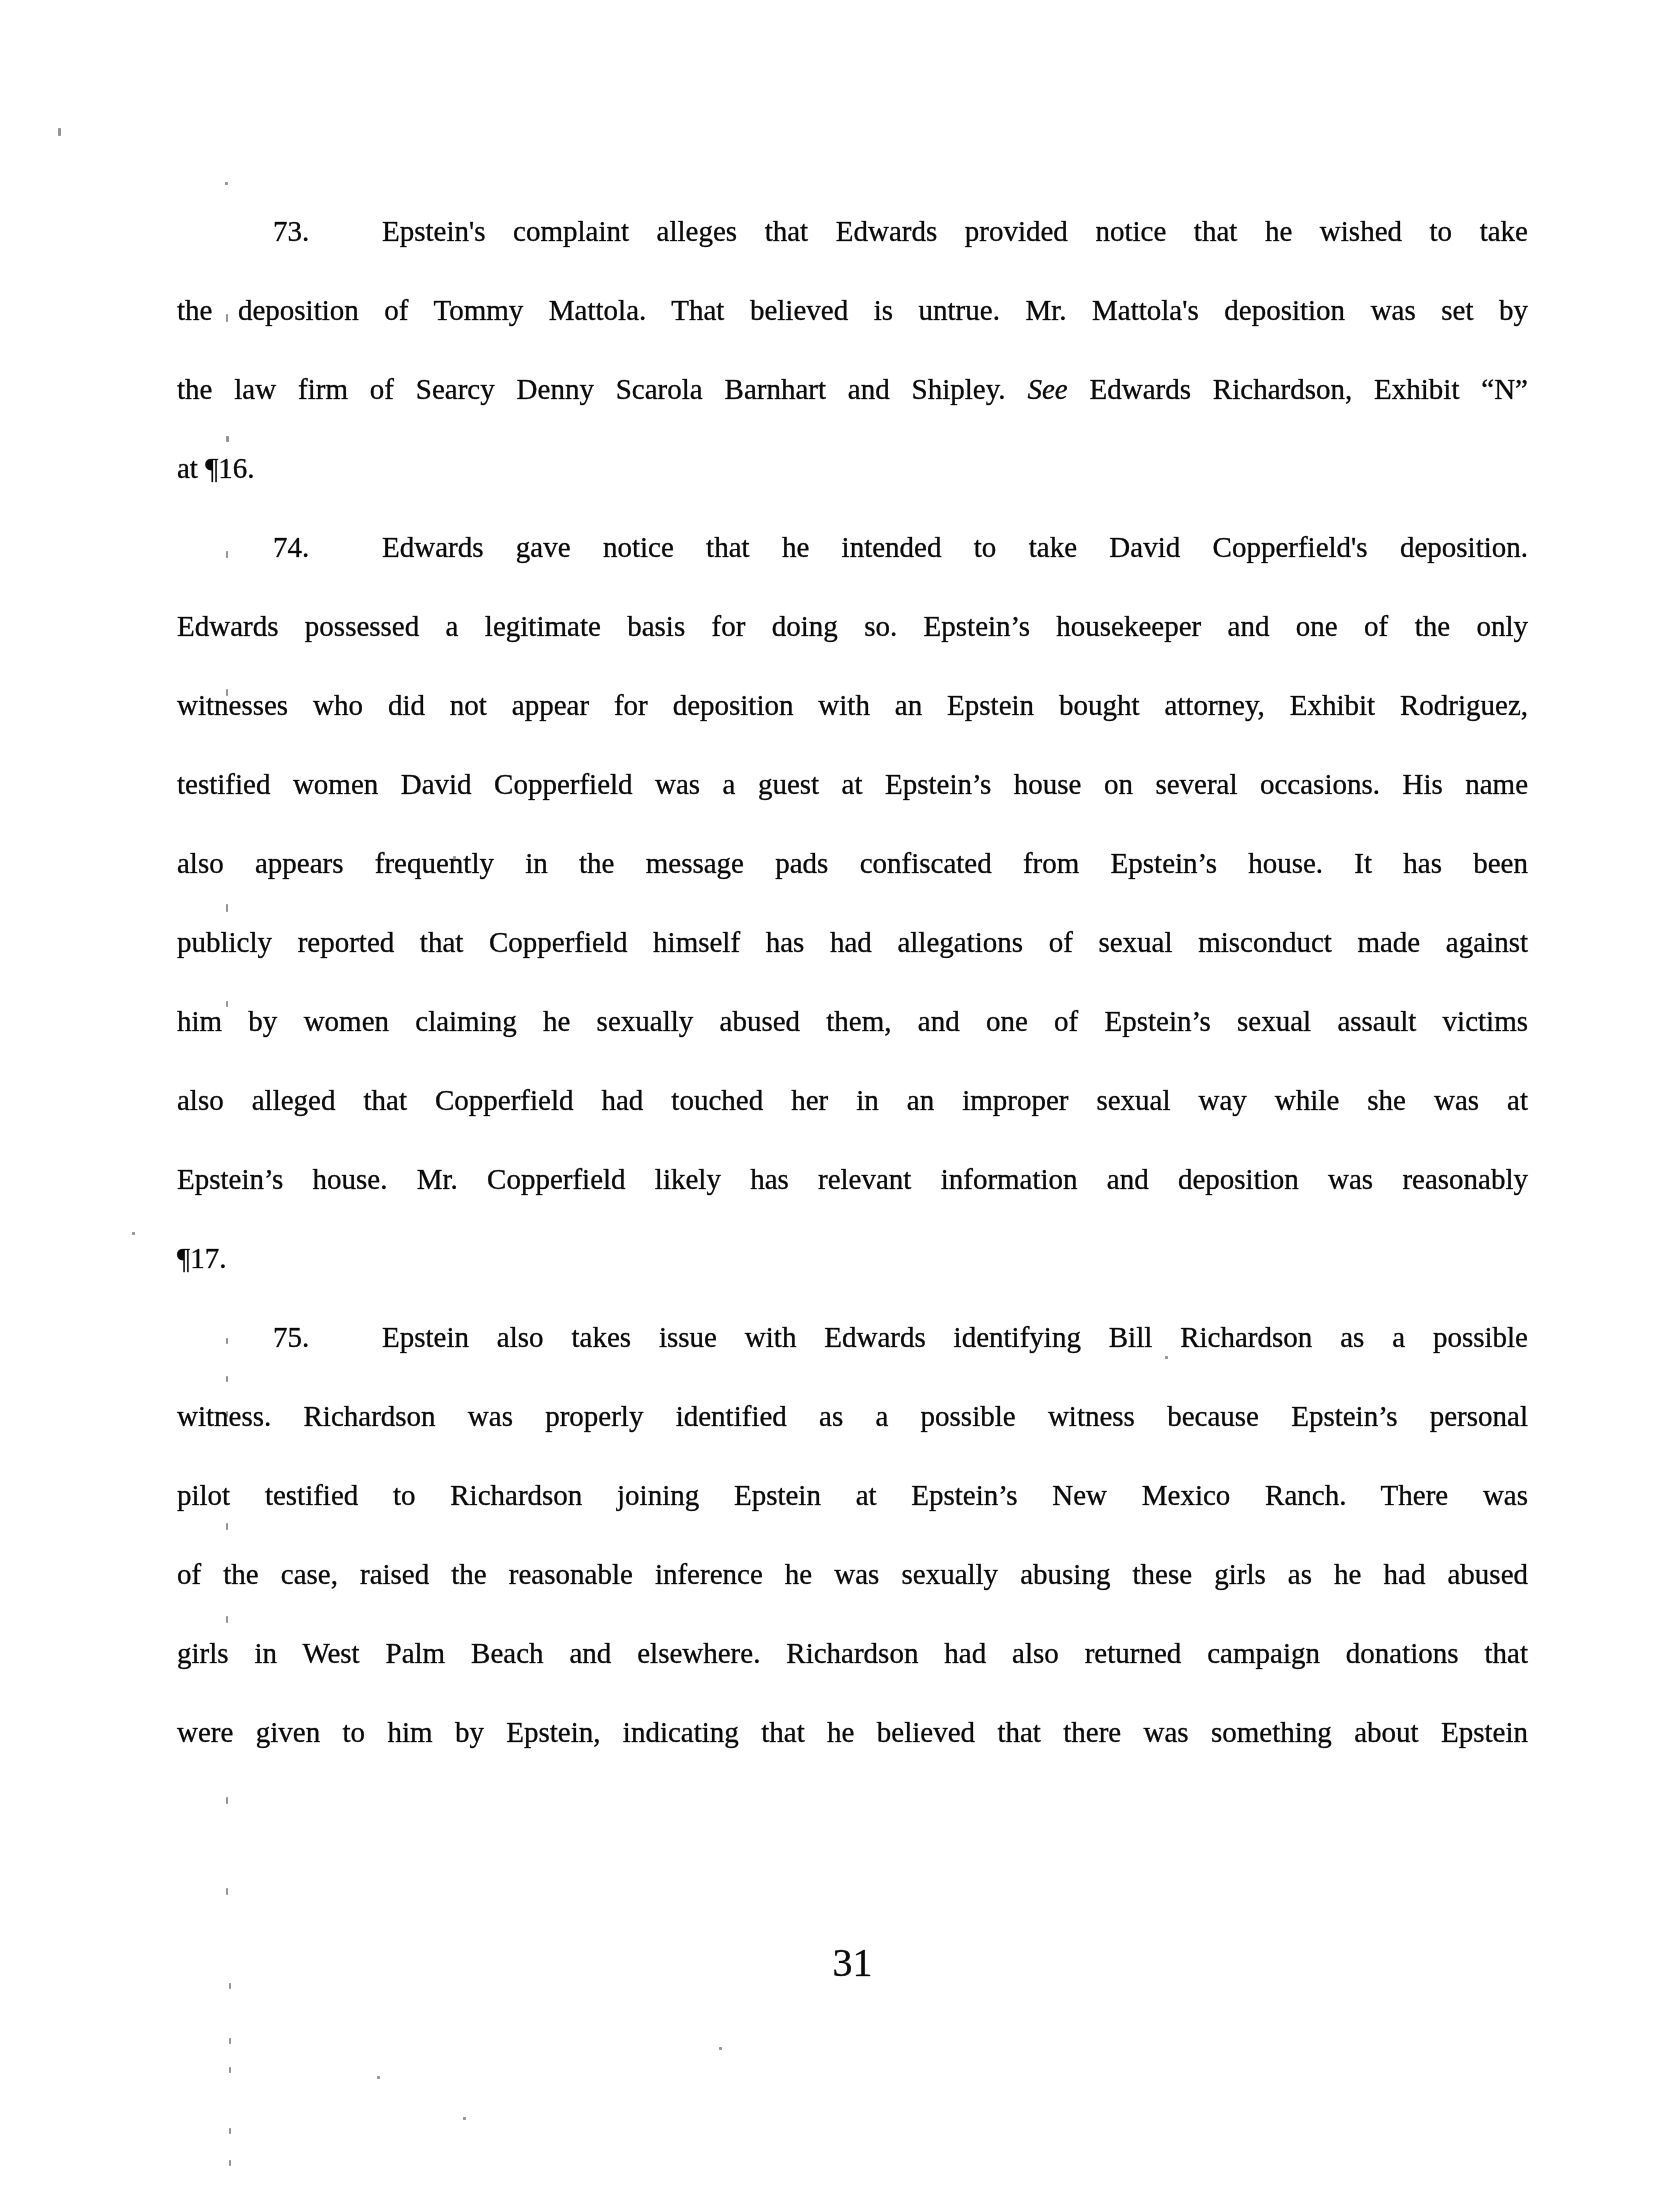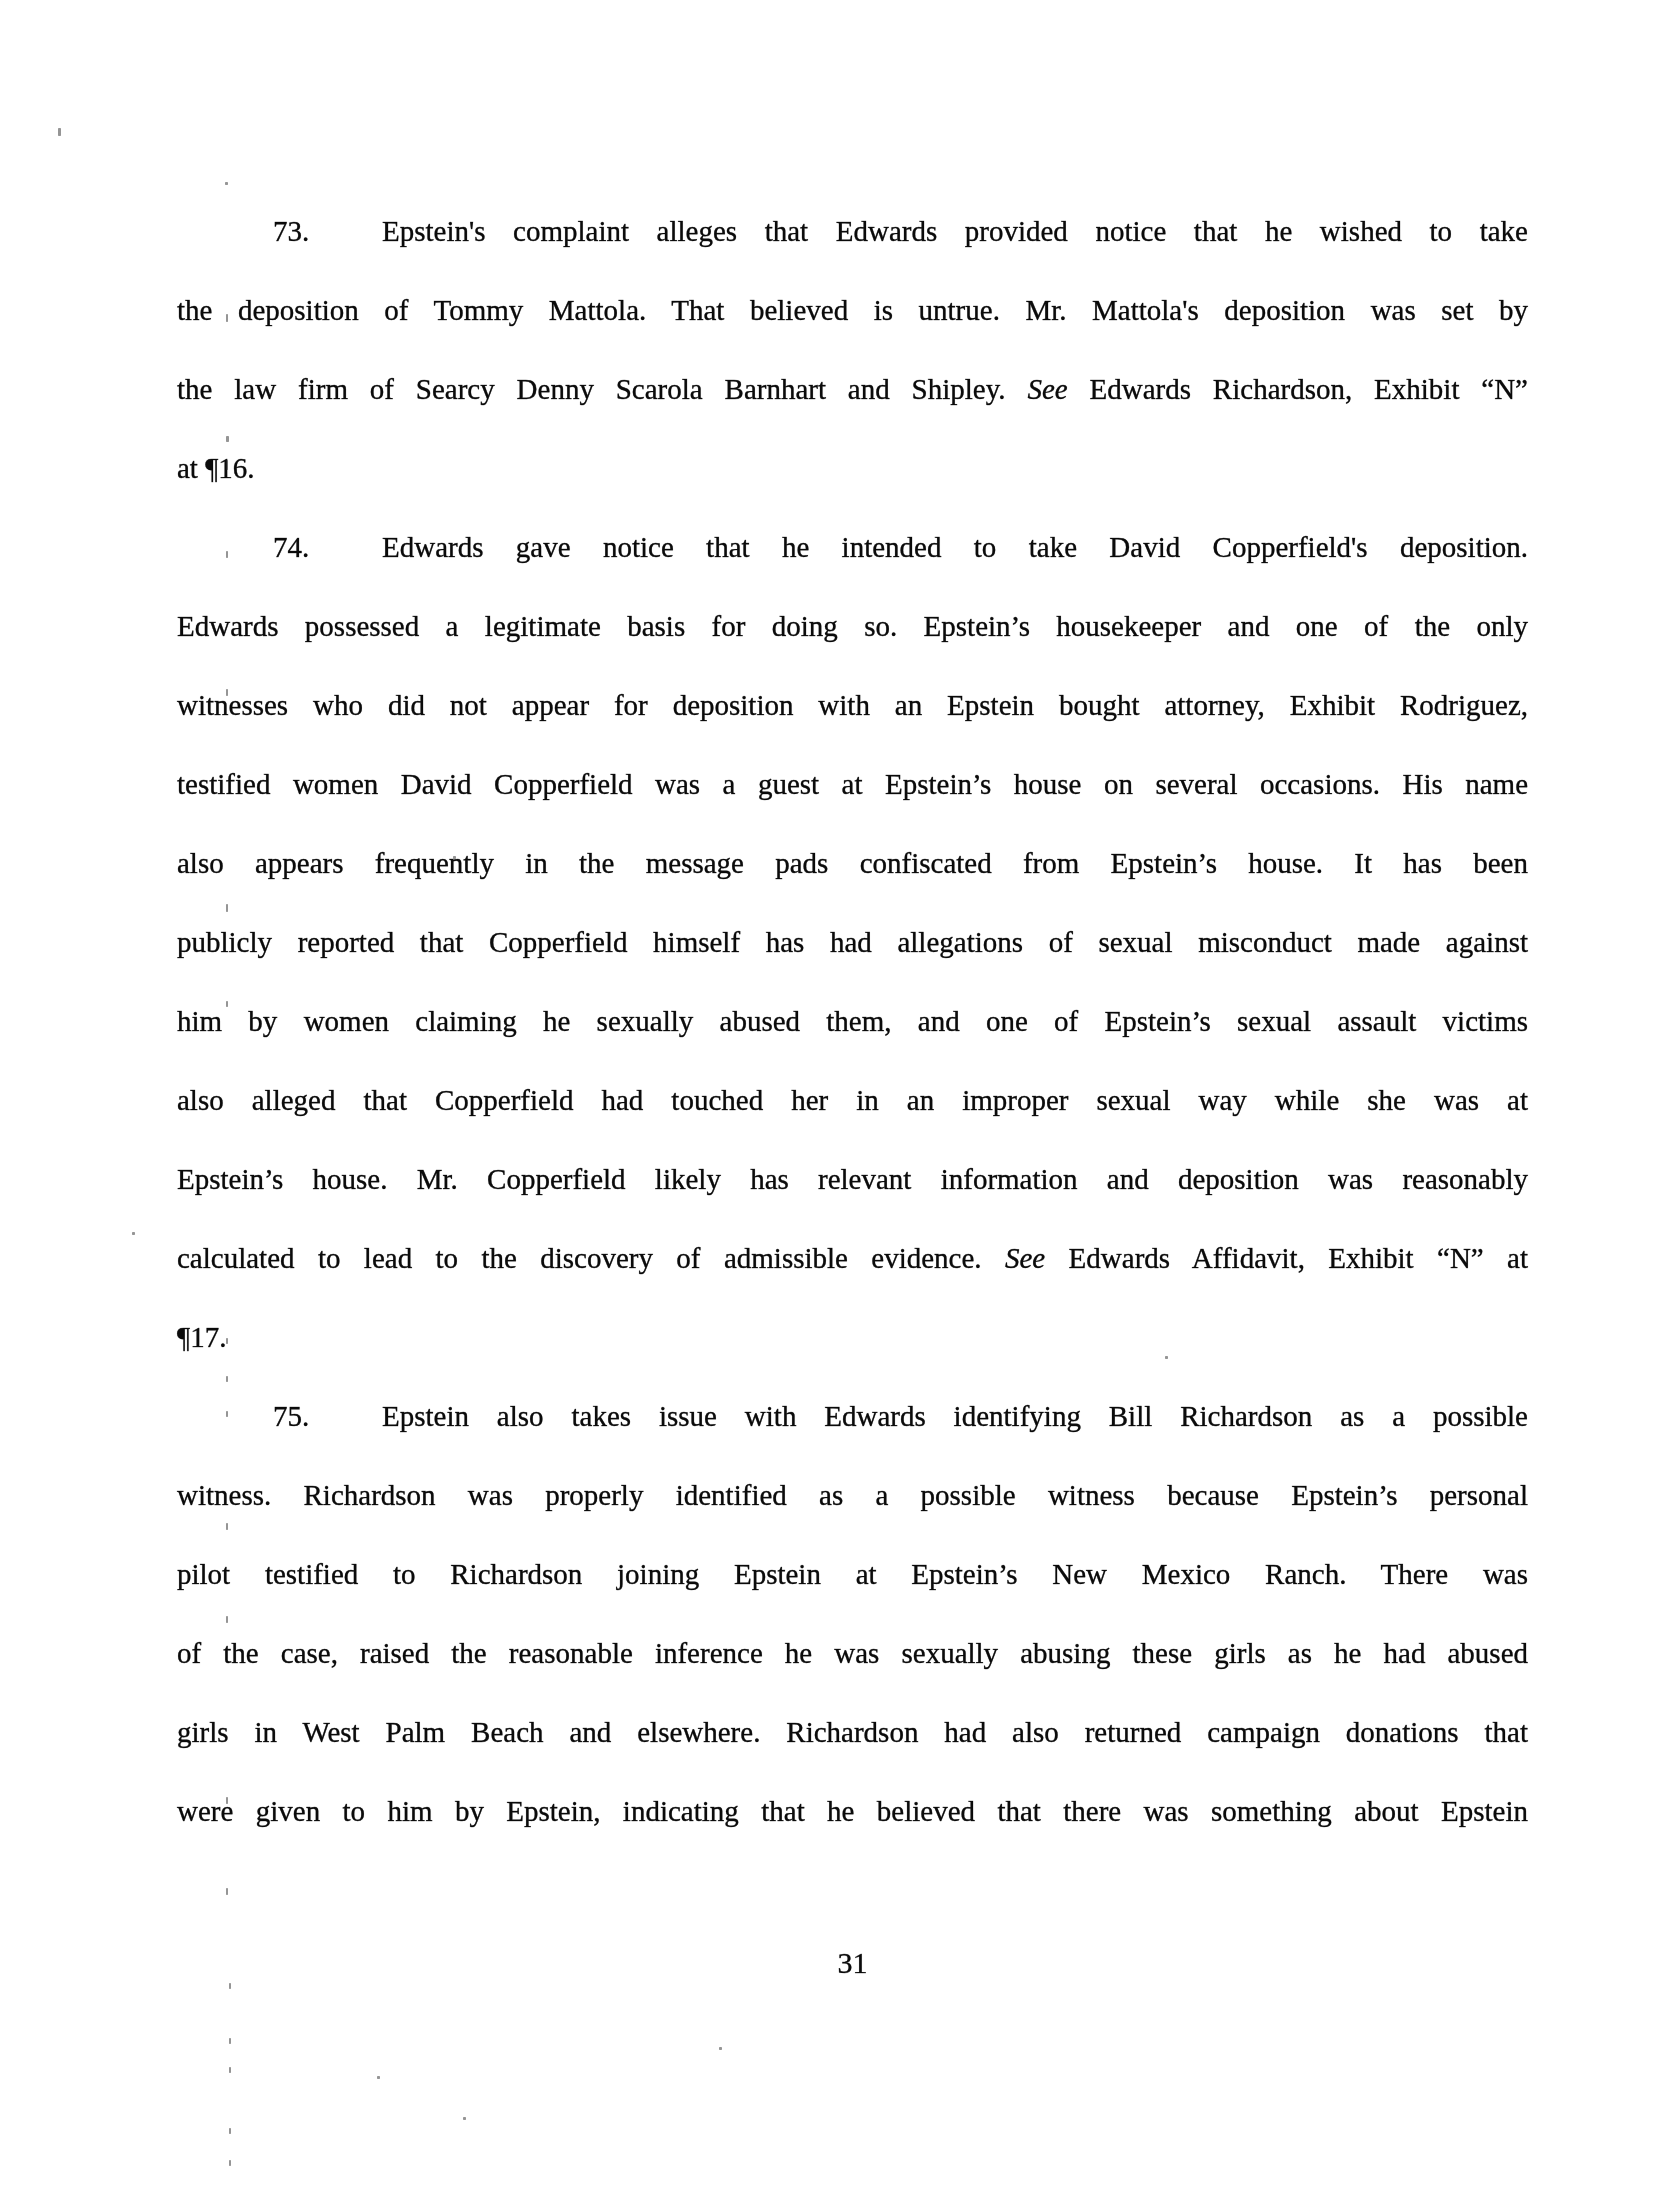--- a/index.html
+++ b/index.html
@@ -47,21 +47,21 @@
     display: inline-block;
     width: 109px;
   }
   em { font-style: italic; }
   .pagenum {
     position: absolute;
     left: 155px;
     top: 1923px;
     width: 1351px;
     text-align: center;
-    font-size: 30px;
+    font-size: 40px;
     line-height: 79px;
     -webkit-text-stroke: 0.4px rgba(0,0,0,0.55);
     text-shadow: 0 0 0.7px rgba(10,10,10,0.4);
   }
   .noise i {
     position: absolute;
     display: block;
     background: #2b2b2b;
     opacity: 0.5;
     border-radius: 0.7px;
@@ -84,21 +84,20 @@
     <section>
       <div class="line first"><span class="pnum">74.</span><span>Edwards gave notice that he intended to take David Copperfield's deposition.</span></div>
       <div class="line">Edwards possessed a legitimate basis for doing so.  Epstein’s housekeeper and one of the only</div>
       <div class="line">witnesses who did not appear for deposition with an Epstein bought attorney, Exhibit Rodriguez,</div>
       <div class="line">testified women David Copperfield was a guest at Epstein’s house on several occasions.  His name</div>
       <div class="line">also appears frequently in the message pads confiscated from Epstein’s house.  It has been</div>
       <div class="line">publicly reported that Copperfield himself has had allegations of sexual misconduct made against</div>
       <div class="line">him by women claiming he sexually abused them, and one of Epstein’s sexual assault victims</div>
       <div class="line">also alleged that Copperfield had touched her in an improper sexual way while she was at</div>
       <div class="line">Epstein’s house.  Mr. Copperfield likely has relevant information and deposition was reasonably</div>
-      <div class="line"><span>calculated to lead to the discovery of admissible evidence. </span><em>See</em><span> Edwards Affidavit, Exhibit “N” at</span></div>
       <div class="line last">¶17.</div>
     </section>
 
     <section>
       <div class="line first"><span class="pnum">75.</span><span>Epstein also takes issue with Edwards identifying Bill Richardson as a possible</span></div>
       <div class="line">witness.  Richardson was properly identified as a possible witness because Epstein’s personal</div>
       <div class="line">pilot testified to Richardson joining Epstein at Epstein’s New Mexico Ranch.  There was</div>
       <div class="line">of the case, raised the reasonable inference he was sexually abusing these girls as he had abused</div>
       <div class="line">girls in West Palm Beach and elsewhere.  Richardson had also returned campaign donations that</div>
       <div class="line">were given to him by Epstein, indicating that he believed that there was something about Epstein</div>

